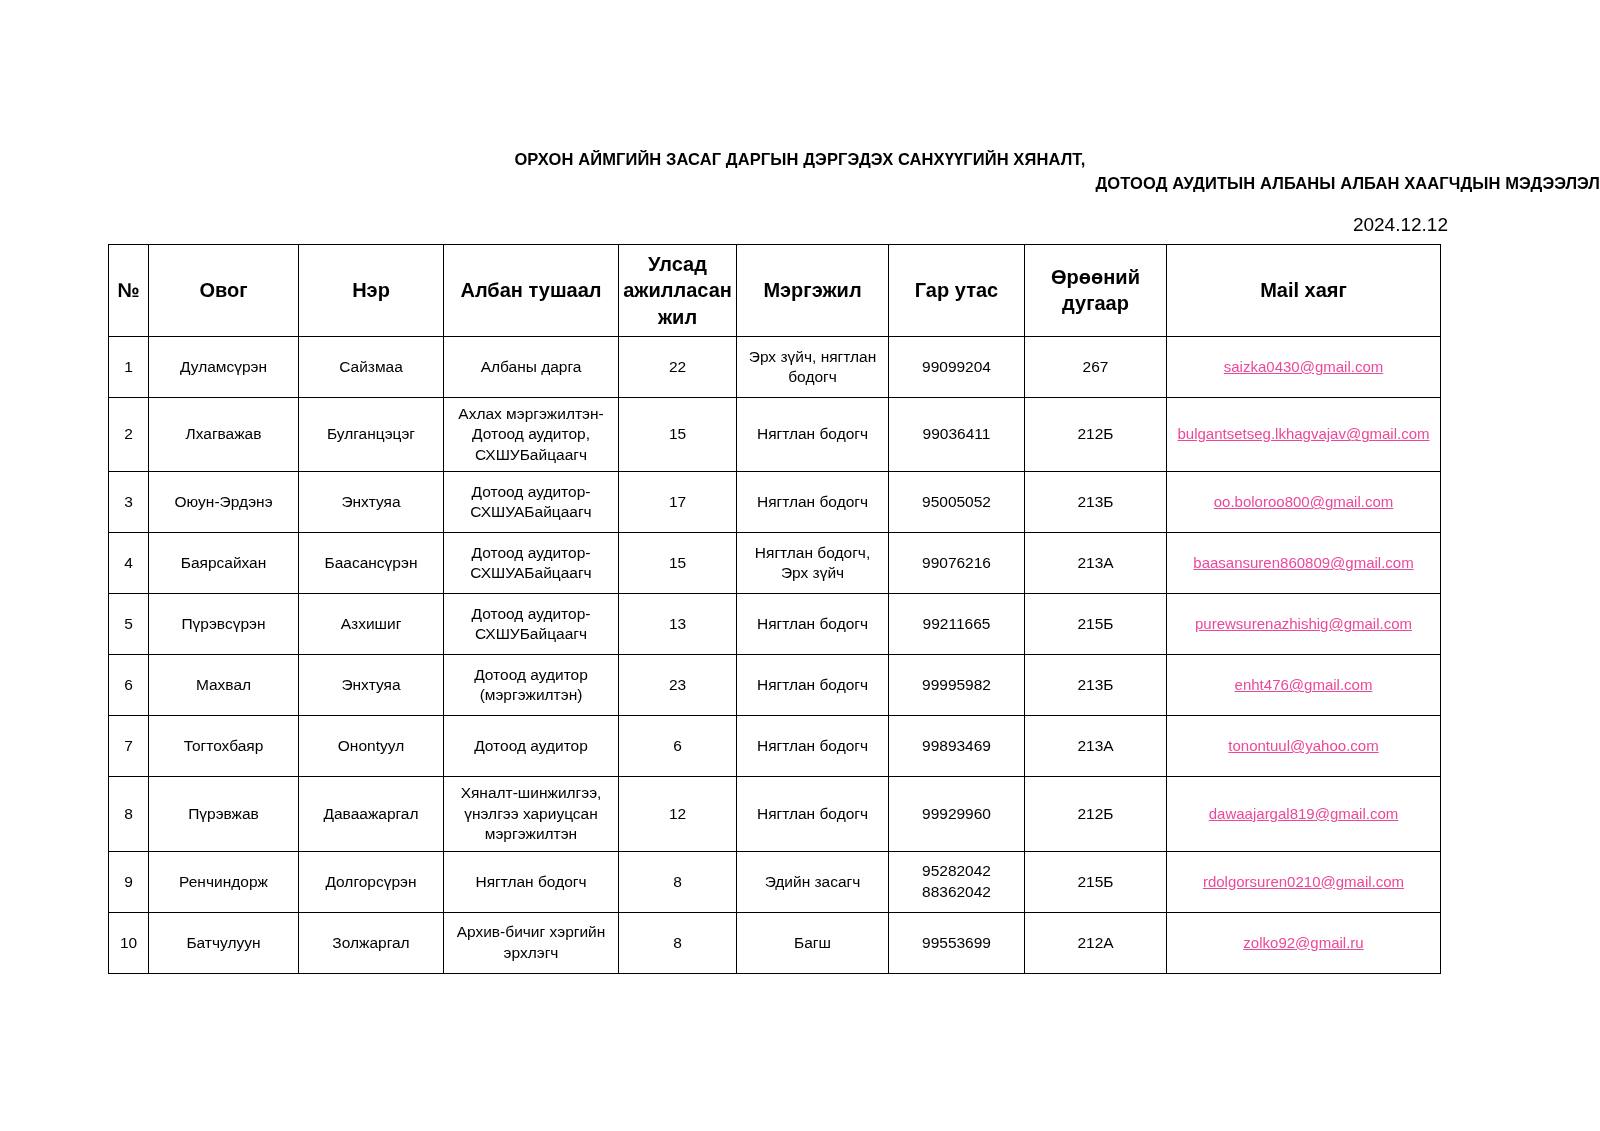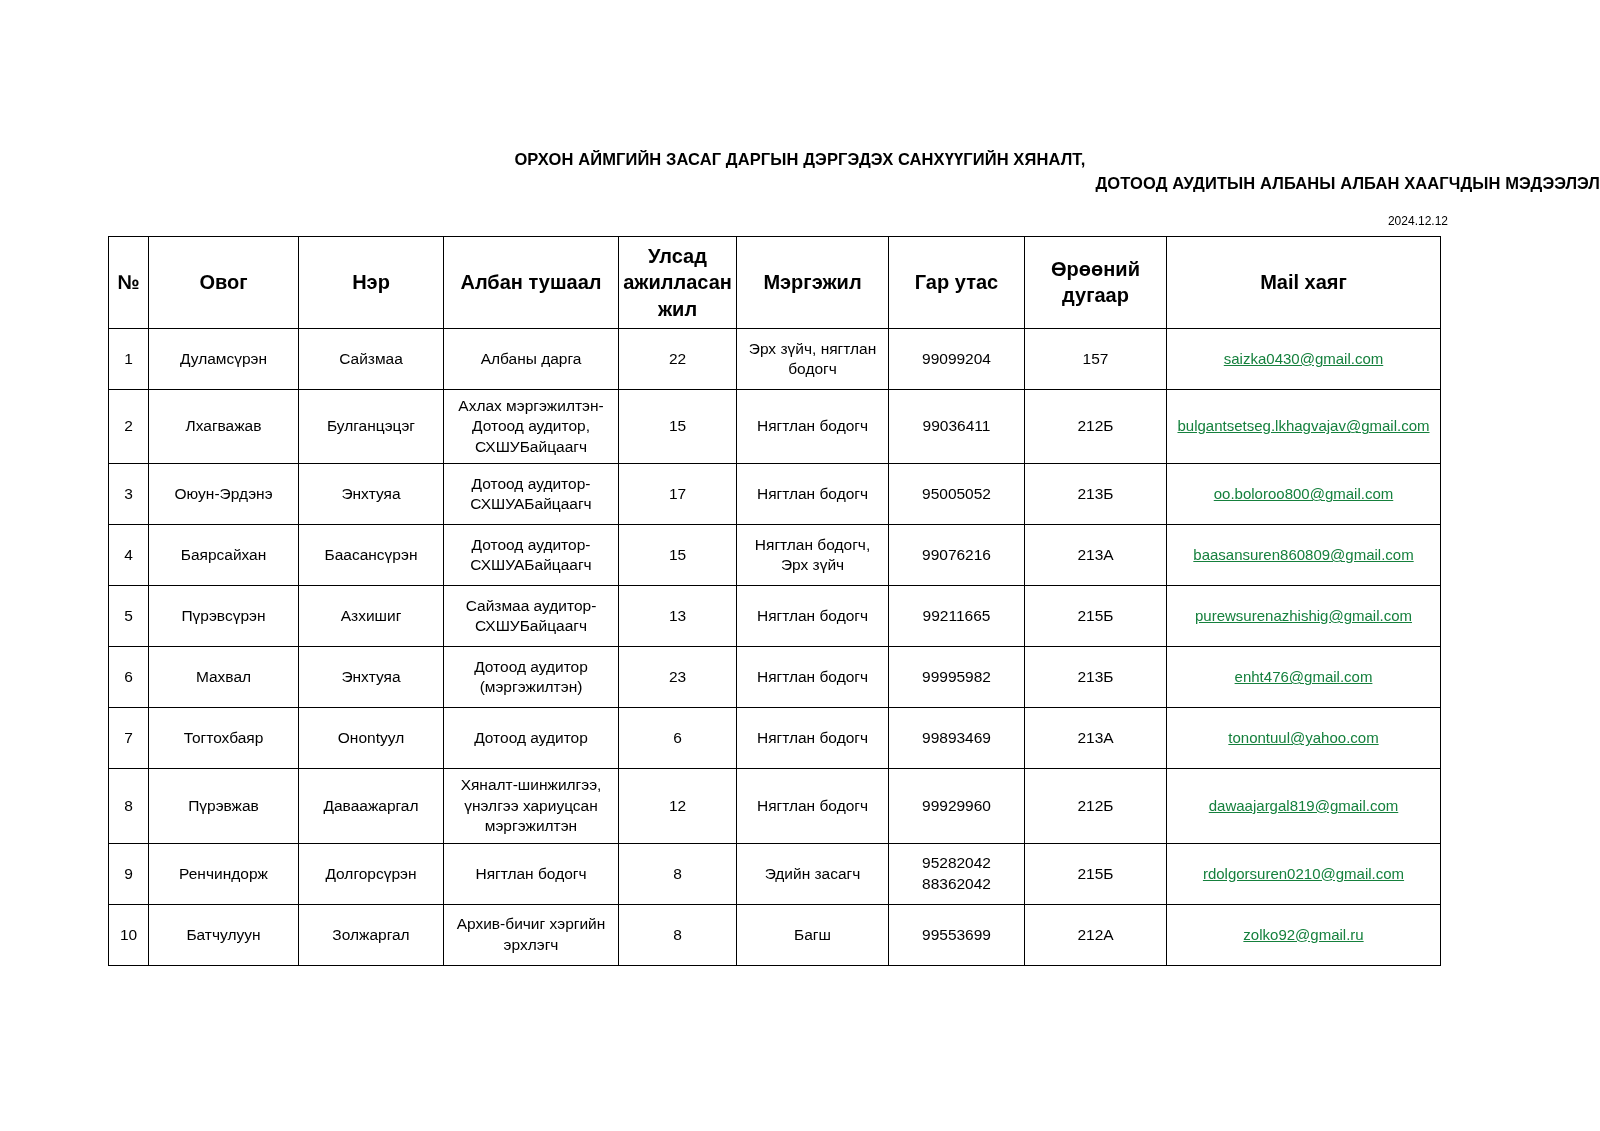--- a/index.html
+++ b/index.html
@@ -28,21 +28,21 @@
     font-weight: bold;
     line-height: 1.45;
     letter-spacing: 0.1px;
   }
   .doc-title .line2 {
     display: block;
     text-align: right;
   }
   .date-line {
     text-align: right;
-    font-size: 12px;
+    font-size: 19px;
     margin: 18px 152px 8px 0;
   }
   .table-wrap {
     padding: 0 108px 0 108px;
   }
   table.staff {
     border-collapse: collapse;
     width: 1332px;
     table-layout: fixed;
   }
@@ -68,21 +68,21 @@
   .col-ovog  { width: 150px; }
   .col-ner   { width: 145px; }
   .col-tushaal { width: 175px; }
   .col-jil   { width: 118px; }
   .col-merg  { width: 152px; }
   .col-utas  { width: 136px; }
   .col-oroo  { width: 142px; }
   .col-mail  { width: 274px; }
 
   .mail-link {
-    color: #15803d;
+    color: #ec4899;
     text-decoration: underline;
     font-size: 15px;
   }
   .multiline {
     white-space: pre-line;
   }
 </style>
 </head>
 <body>
 
@@ -123,21 +123,21 @@
       </thead>
       <tbody id="staff-body">
           <tr>
             <td>1</td>
             <td>Дуламсүрэн</td>
             <td>Сайзмаа</td>
             <td class="multiline">Албаны дарга</td>
             <td>22</td>
             <td class="multiline">Эрх зүйч, нягтлан бодогч</td>
             <td class="multiline">99099204</td>
-            <td>157</td>
+            <td>267</td>
             <td><span class="mail-link">saizka0430@gmail.com</span></td>
           </tr>
           <tr>
             <td>2</td>
             <td>Лхагважав</td>
             <td>Булганцэцэг</td>
             <td class="multiline">Ахлах мэргэжилтэн-Дотоод аудитор, СХШУБайцаагч</td>
             <td>15</td>
             <td class="multiline">Нягтлан бодогч</td>
             <td class="multiline">99036411</td>
@@ -163,21 +163,21 @@
             <td>15</td>
             <td class="multiline">Нягтлан бодогч, Эрх зүйч</td>
             <td class="multiline">99076216</td>
             <td>213А</td>
             <td><span class="mail-link">baasansuren860809@gmail.com</span></td>
           </tr>
           <tr>
             <td>5</td>
             <td>Пүрэвсүрэн</td>
             <td>Азхишиг</td>
-            <td class="multiline">Сайзмаа аудитор-СХШУБайцаагч</td>
+            <td class="multiline">Дотоод аудитор-СХШУБайцаагч</td>
             <td>13</td>
             <td class="multiline">Нягтлан бодогч</td>
             <td class="multiline">99211665</td>
             <td>215Б</td>
             <td><span class="mail-link">purewsurenazhishig@gmail.com</span></td>
           </tr>
           <tr>
             <td>6</td>
             <td>Махвал</td>
             <td>Энхтуяа</td>

